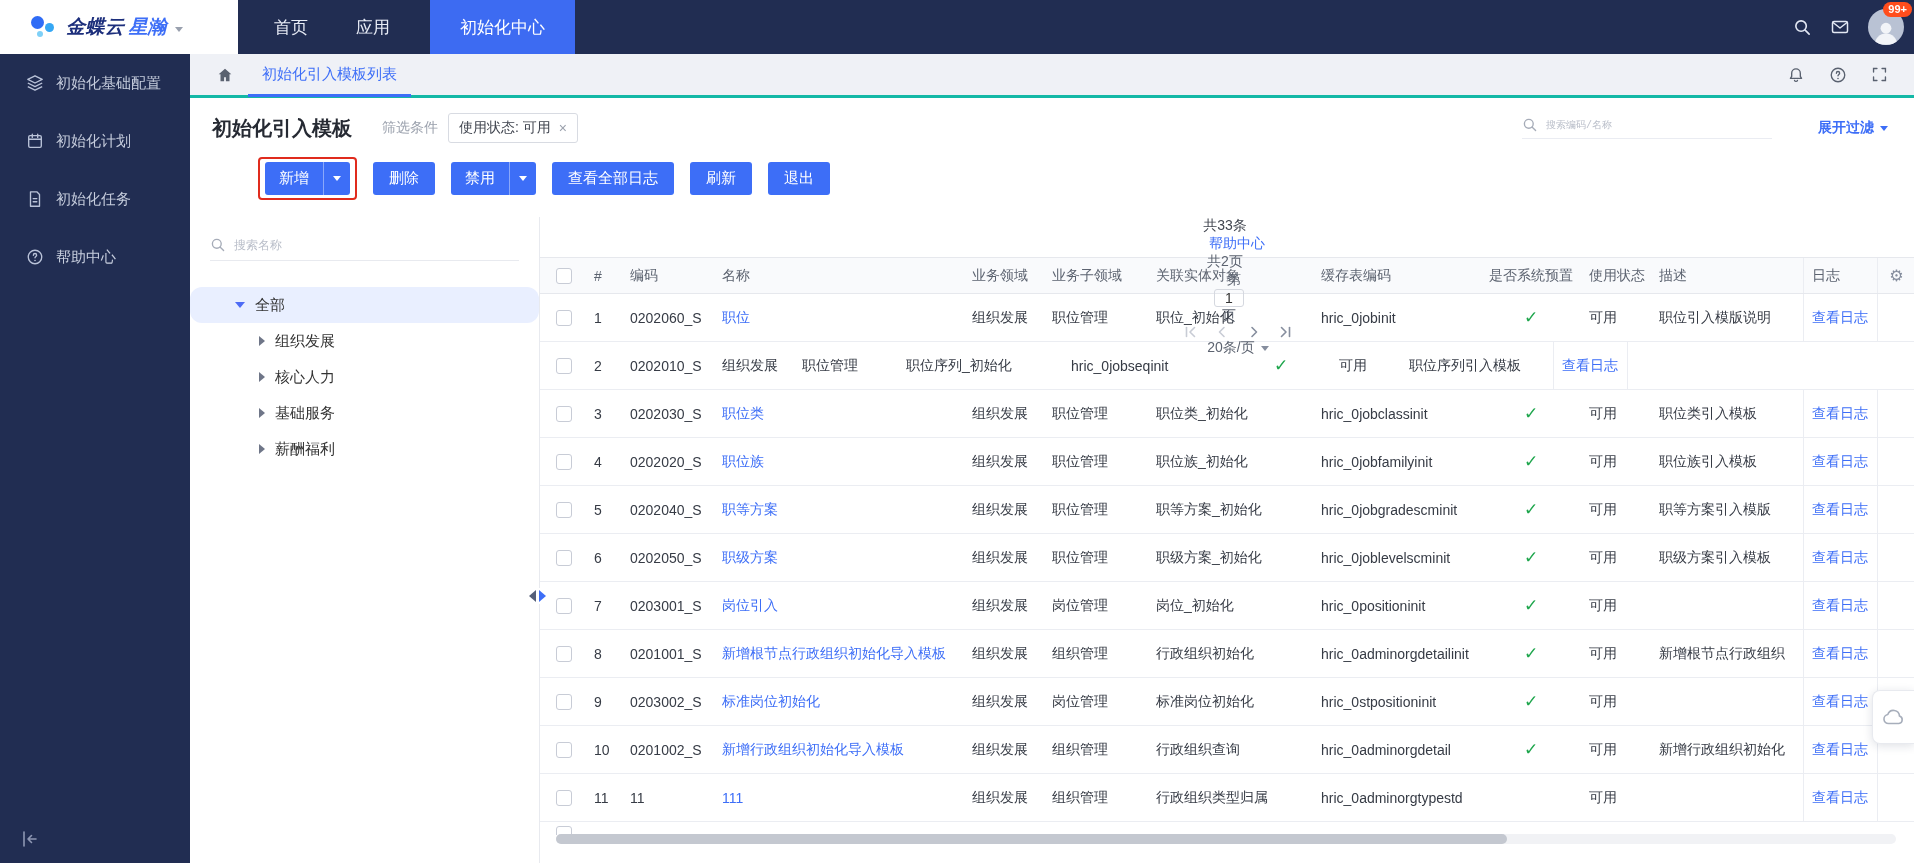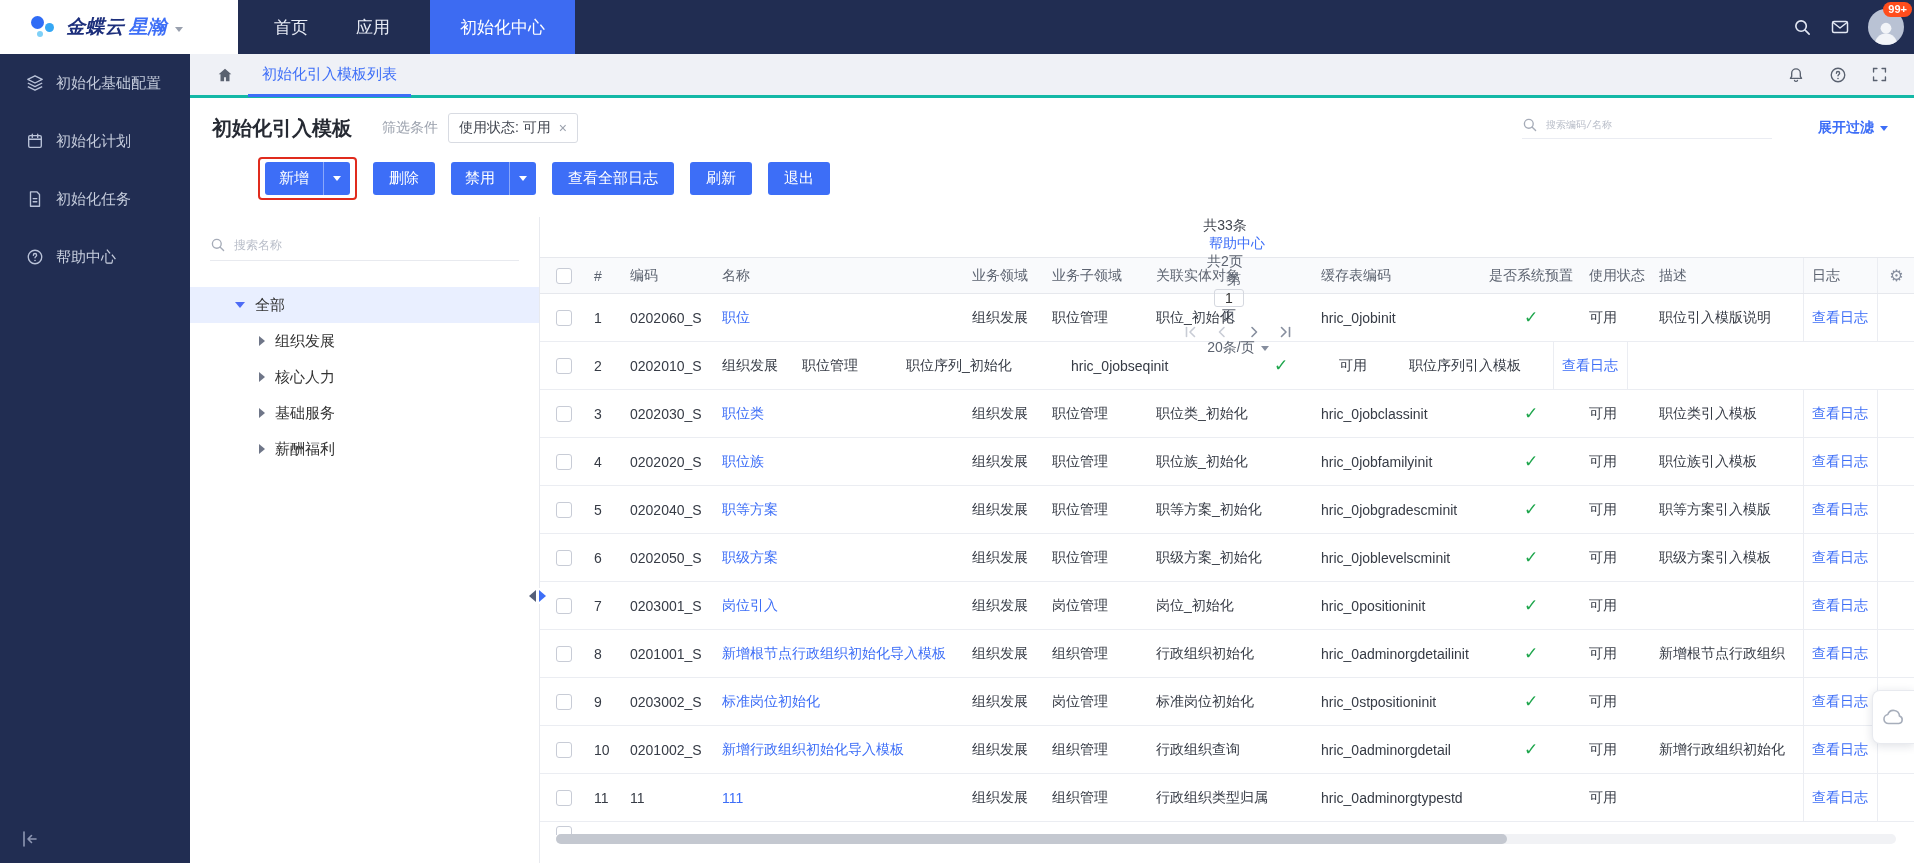--- a/index.html
+++ b/index.html
@@ -71,21 +71,21 @@
   .btn-split .btn-arrow{width:27px;height:100%;border-left:1px solid rgba(255,255,255,.4);display:flex;align-items:center;justify-content:center;color:#fff;}
 
   
   .work-area{position:absolute;top:163px;left:0;right:0;bottom:0;display:flex;}
   .tree-panel{width:350px;flex:none;border-right:1px solid #E8EAEF;position:relative;}
   .tree-search{margin:20px 20px 0 20px;display:flex;align-items:center;gap:8px;border-bottom:1px solid #E8EAEF;padding-bottom:7px;color:#A6ACB8;}
   .tree-search input{border:none;outline:none;font-size:12px;color:#701a75;width:100%;background:transparent;font-family:Liberation Serif, serif;}
   .tree-search input::placeholder{color:#B9BEC9;}
   .tree{margin-top:26px;}
   .tree-row{height:36px;display:flex;align-items:center;font-size:15px;color:#333;cursor:pointer;}
-  .tree-row.root{padding-left:45px;}
+  .tree-row.root{padding-left:45px;border-radius:12px;}
   .tree-row.selected{background:#E9EFFF;}
   .tree-row.child{padding-left:69px;}
   .tri-down{width:0;height:0;border-left:5px solid transparent;border-right:5px solid transparent;border-top:6px solid #4D6BF5;margin-right:10px;}
   .tri-right{width:0;height:0;border-top:5px solid transparent;border-bottom:5px solid transparent;border-left:6px solid #6F7688;margin-right:10px;}
   .panel-handles{position:absolute;right:-7px;top:371px;display:flex;align-items:center;z-index:5;background:#fff;padding:2px 0;}
   .ph-left{width:0;height:0;border-top:6px solid transparent;border-bottom:6px solid transparent;border-right:7px solid #56607A;margin-right:3px;cursor:pointer;}
   .ph-right{width:0;height:0;border-top:6px solid transparent;border-bottom:6px solid transparent;border-left:7px solid var(--primary);cursor:pointer;}
 
   .table-panel{flex:1;position:relative;overflow:hidden;}
   .list-info{height:40px;display:flex;align-items:center;padding:0 20px 0 16px;font-size:14px;color:#40454F;flex-direction:column;}

